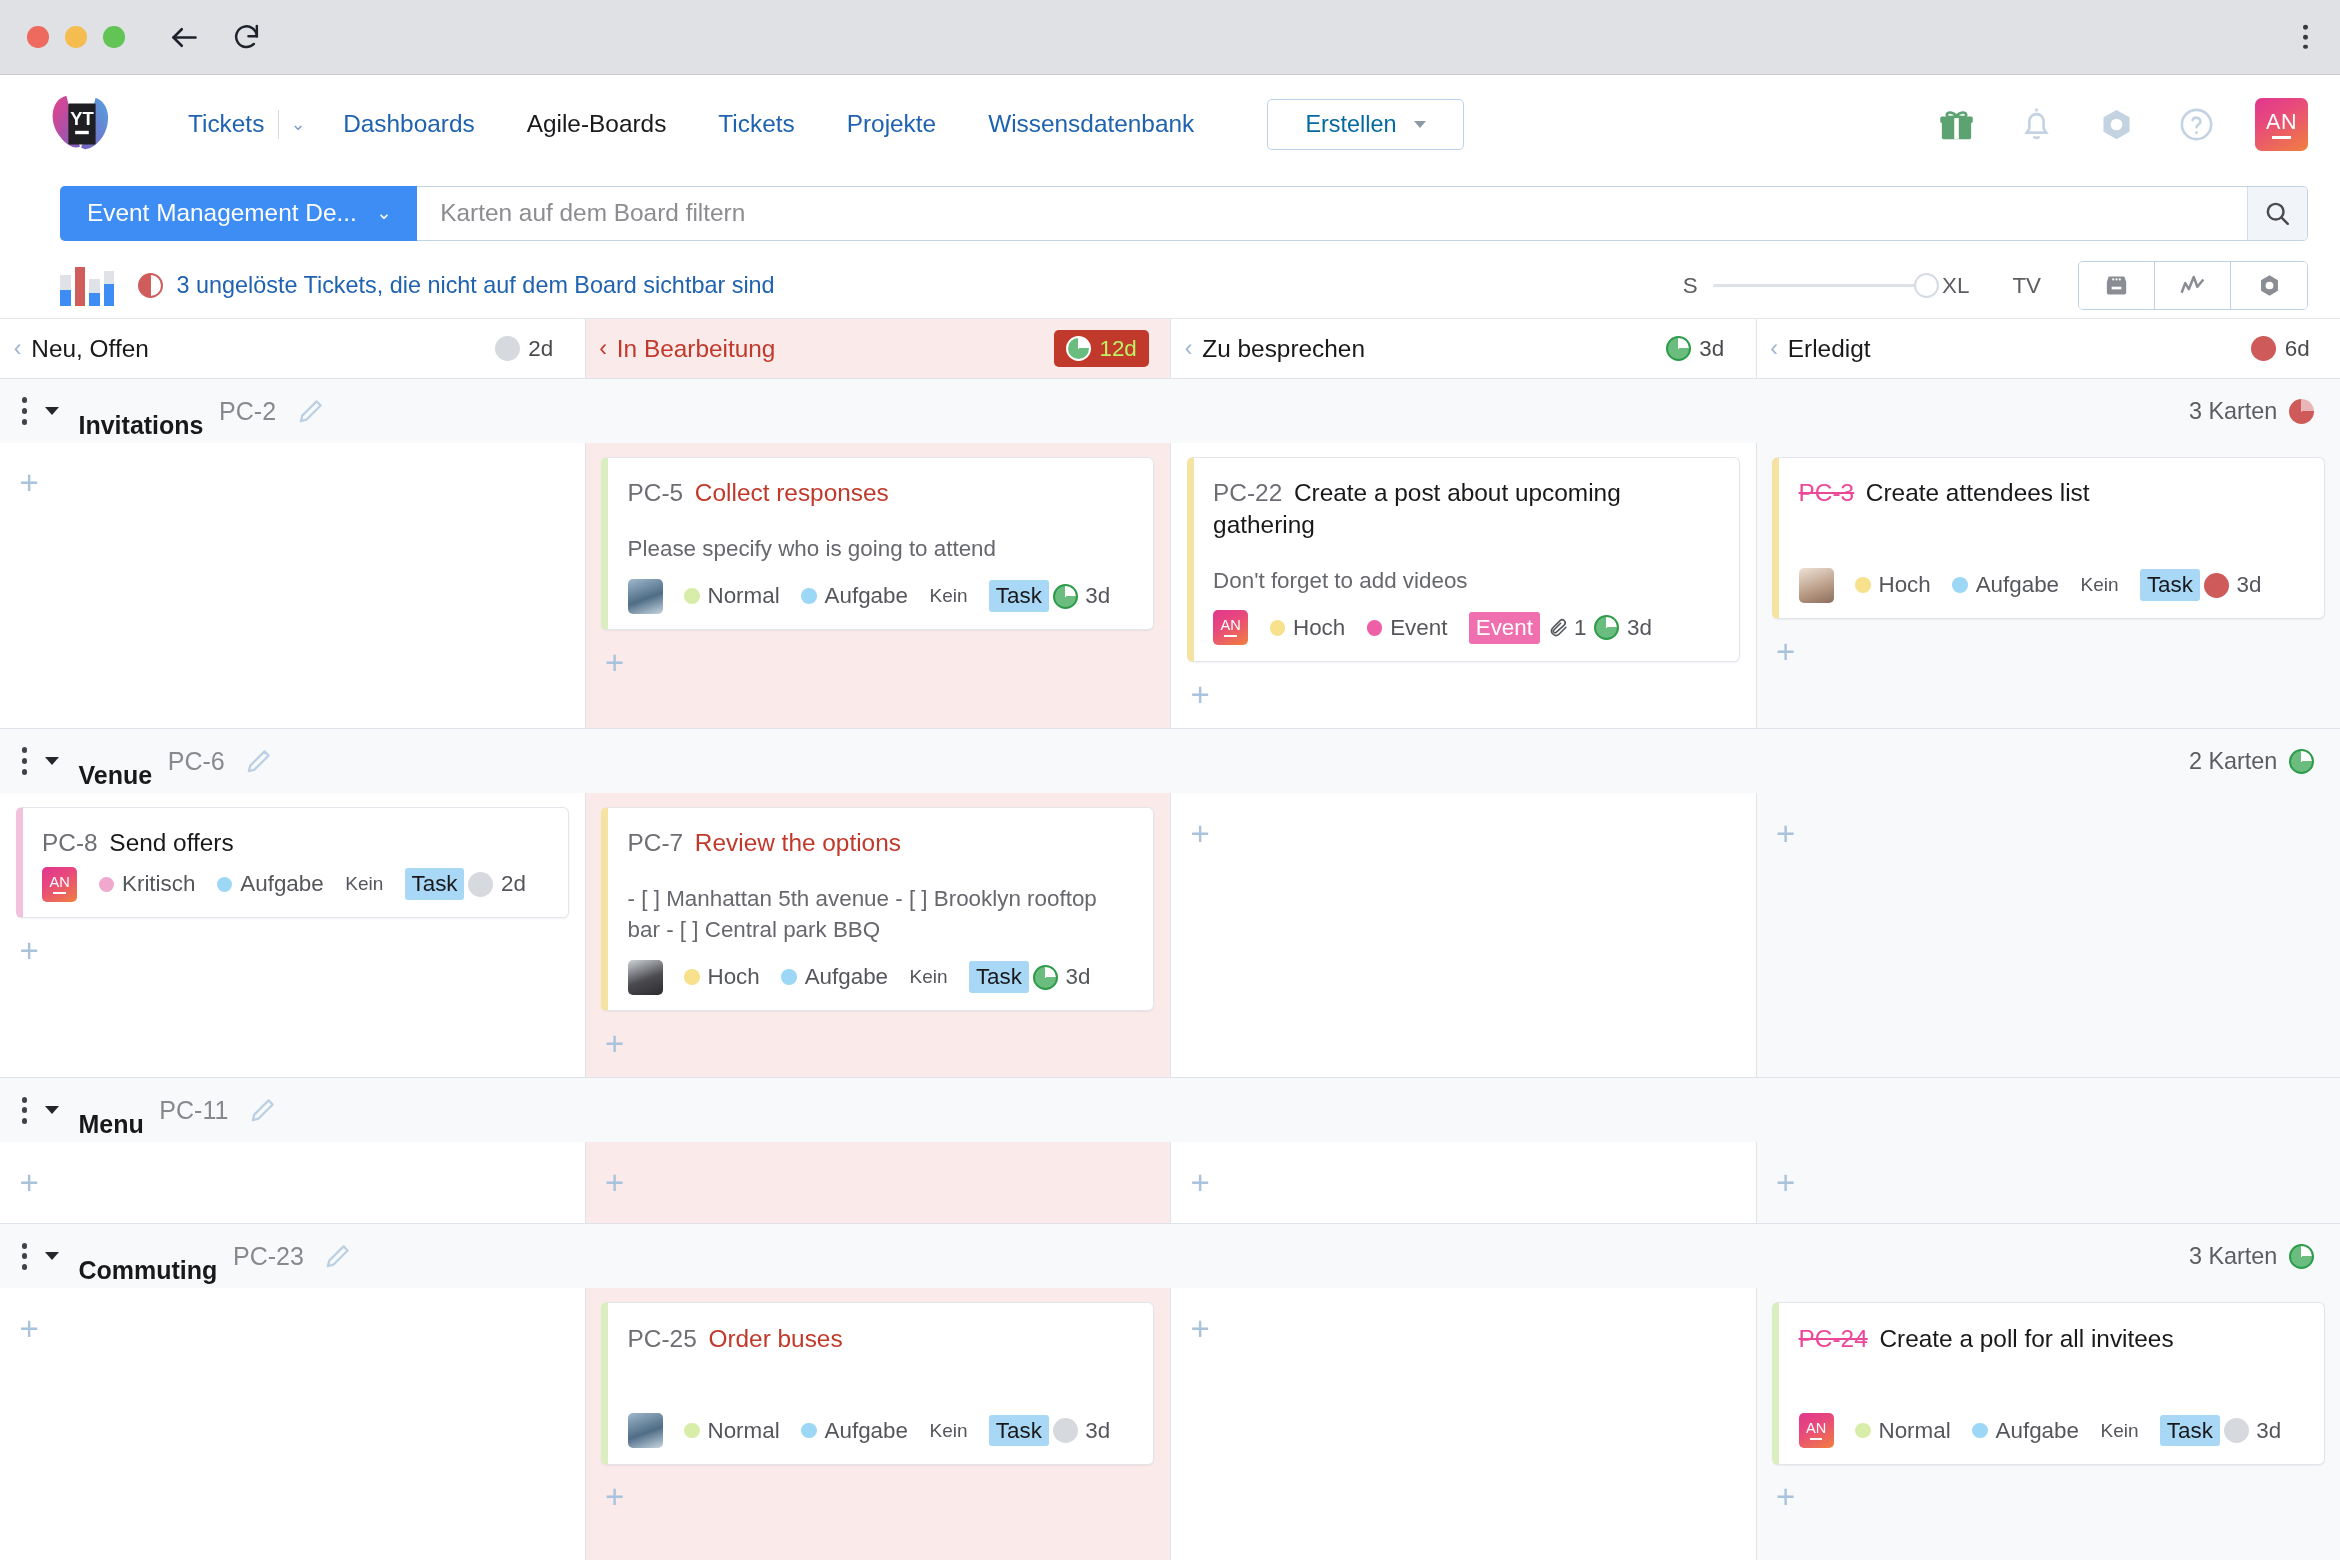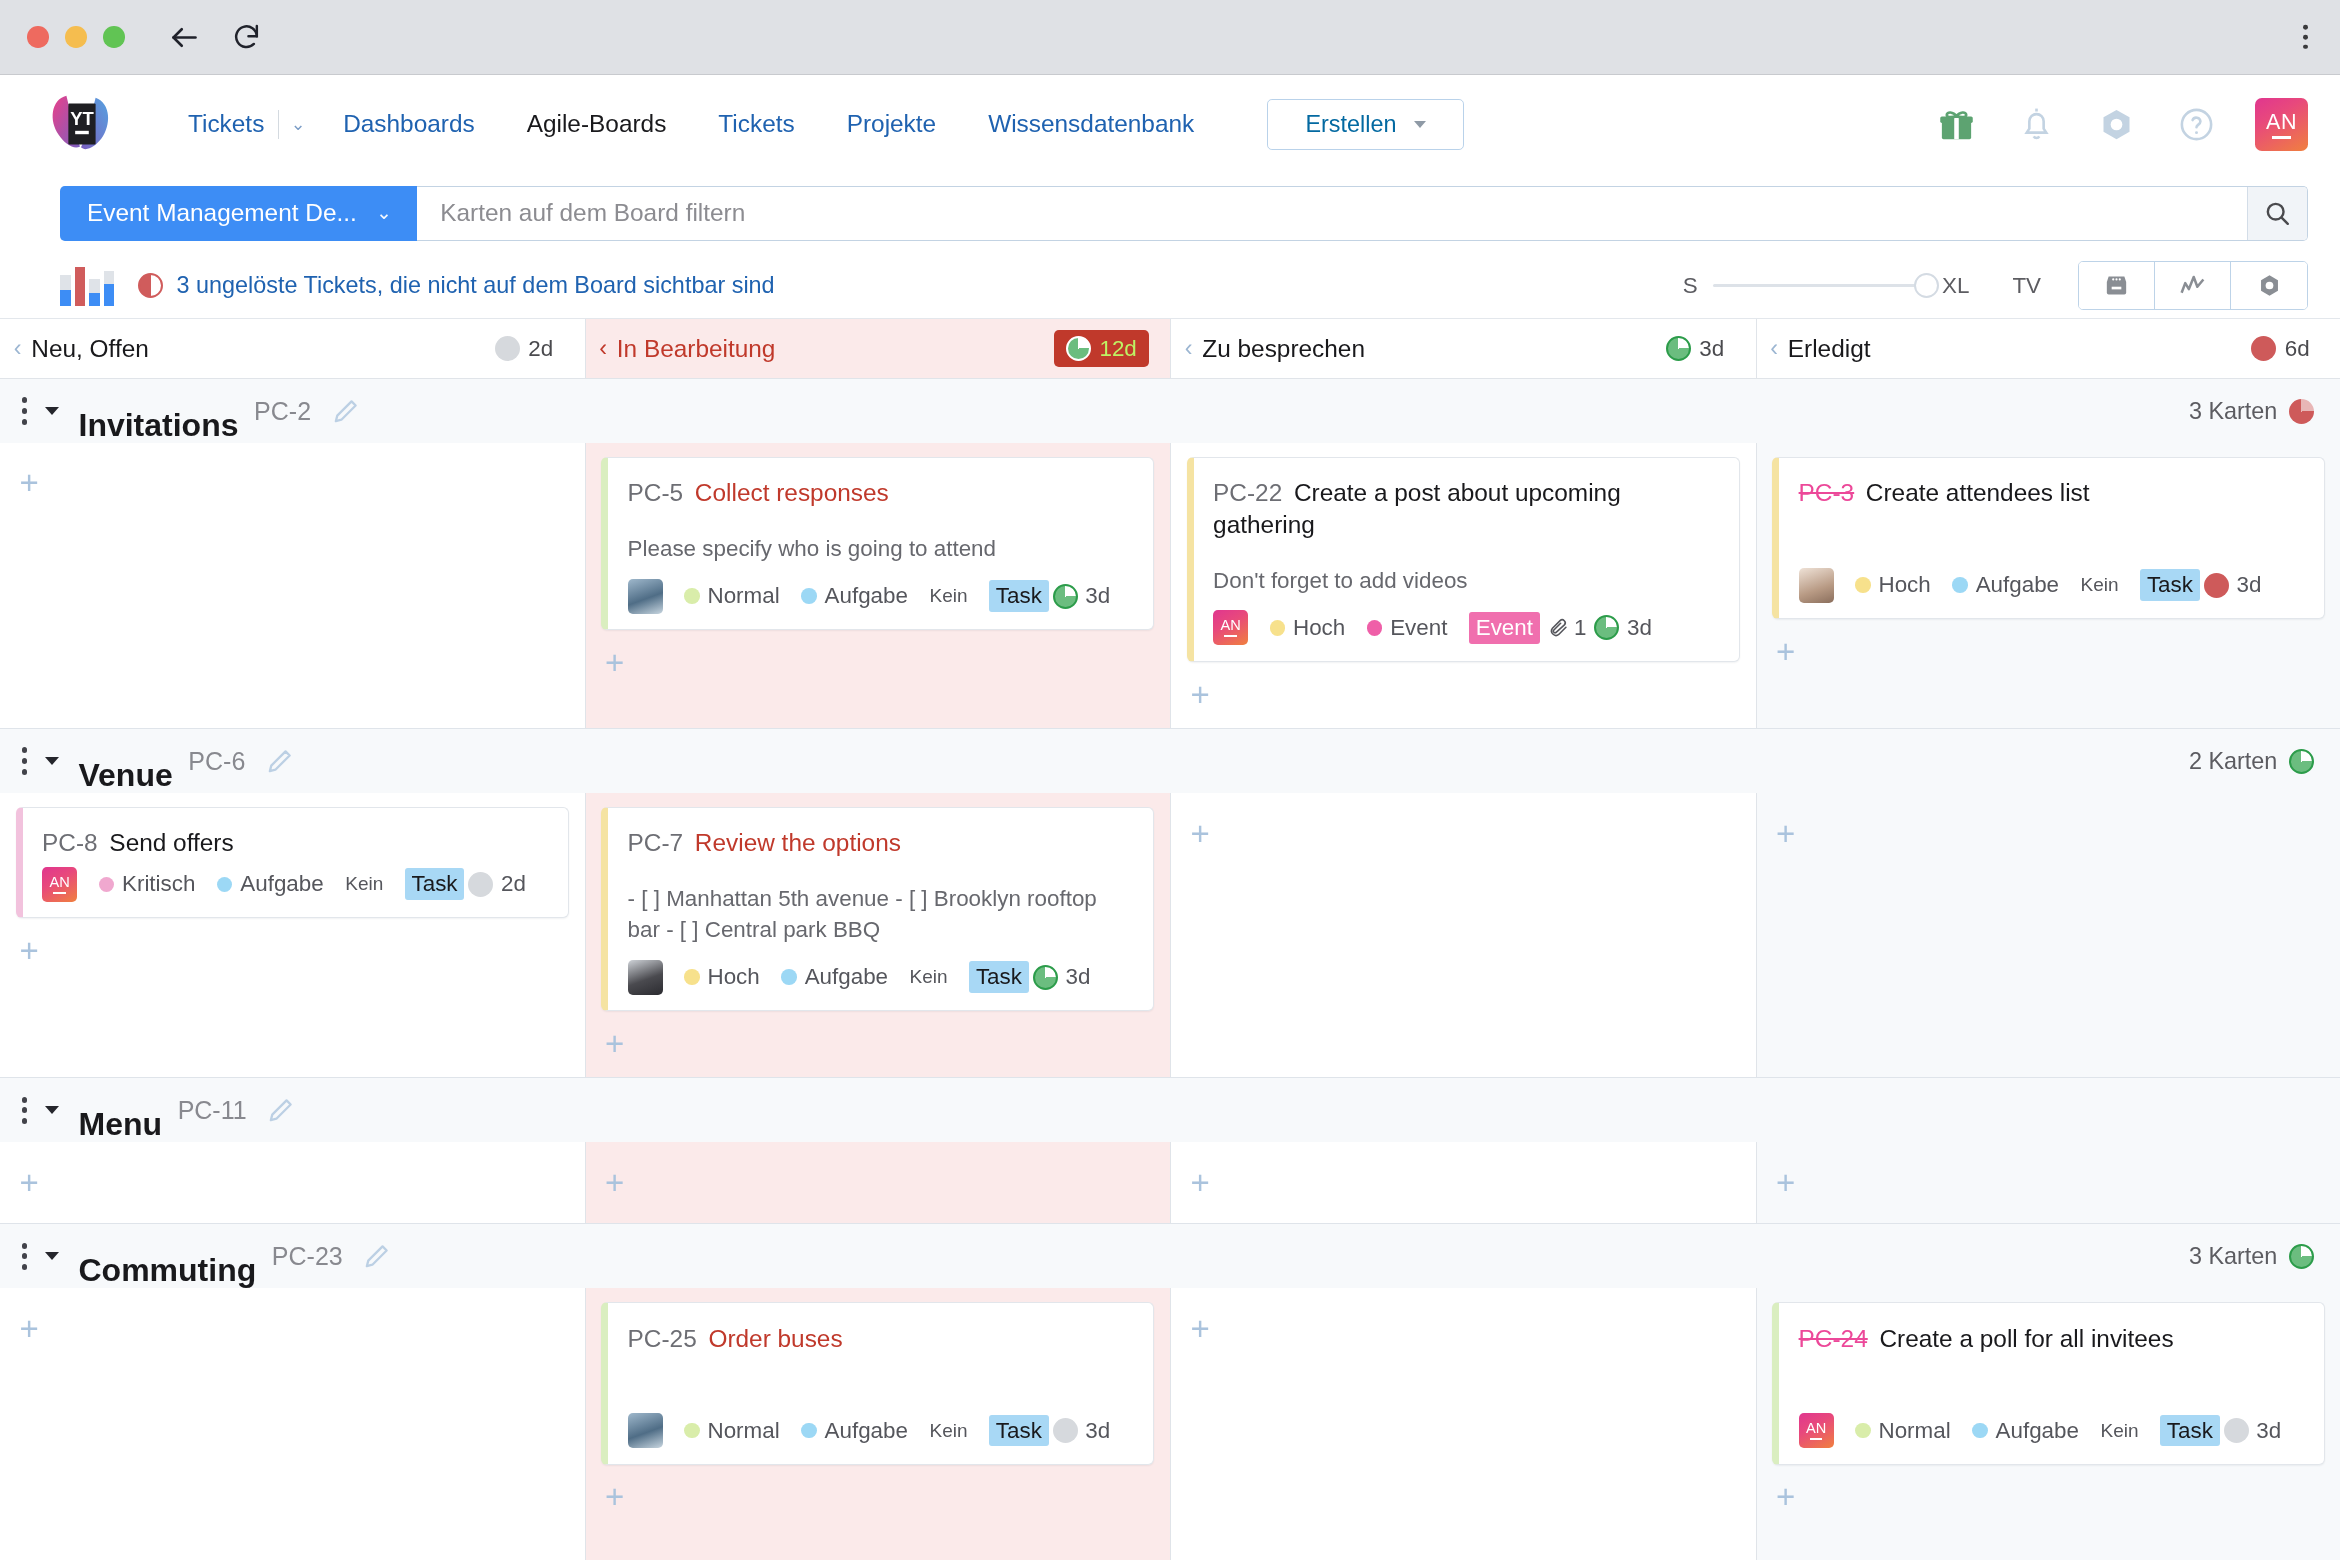--- a/index.html
+++ b/index.html
@@ -158,21 +158,21 @@
   .board { height: 1181px; overflow: hidden; }
   .swimlane { border-bottom: 1px solid #dfe4ea; }
   .swimhead {
     height: 64px; display: flex; align-items: center;
     padding-left: 21.5px; background: #f7f9fb;
     position: relative;
   }
   .kebab { display: flex; flex-direction: column; gap: 4.9px; margin-right: 17.6px; }
   .kebab i { width: 5.9px; height: 5.9px; border-radius: 50%; background: #42434a; display:block; }
   .lanetri { border-left: 7.8px solid transparent; border-right: 7.8px solid transparent; border-top: 8.8px solid #25262c; margin-right: 19.5px; }
-  .lanename { font-size: 32px; font-weight: bold; color: #19191c; margin-top: 28px; }
+  .lanename { font-size: 25px; font-weight: bold; color: #19191c; margin-top: 28px; }
   .laneid { font-size: 25px; color: #88898f; margin-left: 15.6px; }
   .penico { margin-left: 19.5px; display:flex; }
   .lanecount { position: absolute; right: 0; display: flex; align-items: center; gap: 11.7px; }
   .lanecount .lc { font-size: 23.4px; color: #5c5c61; }
 
   .lanebody { display: flex; }
   .cell {
     flex: 1; border-right: 1px solid #e0e4e9; padding: 13.7px 15.6px 0 15.6px;
     background: #fff; position: relative;
   }

